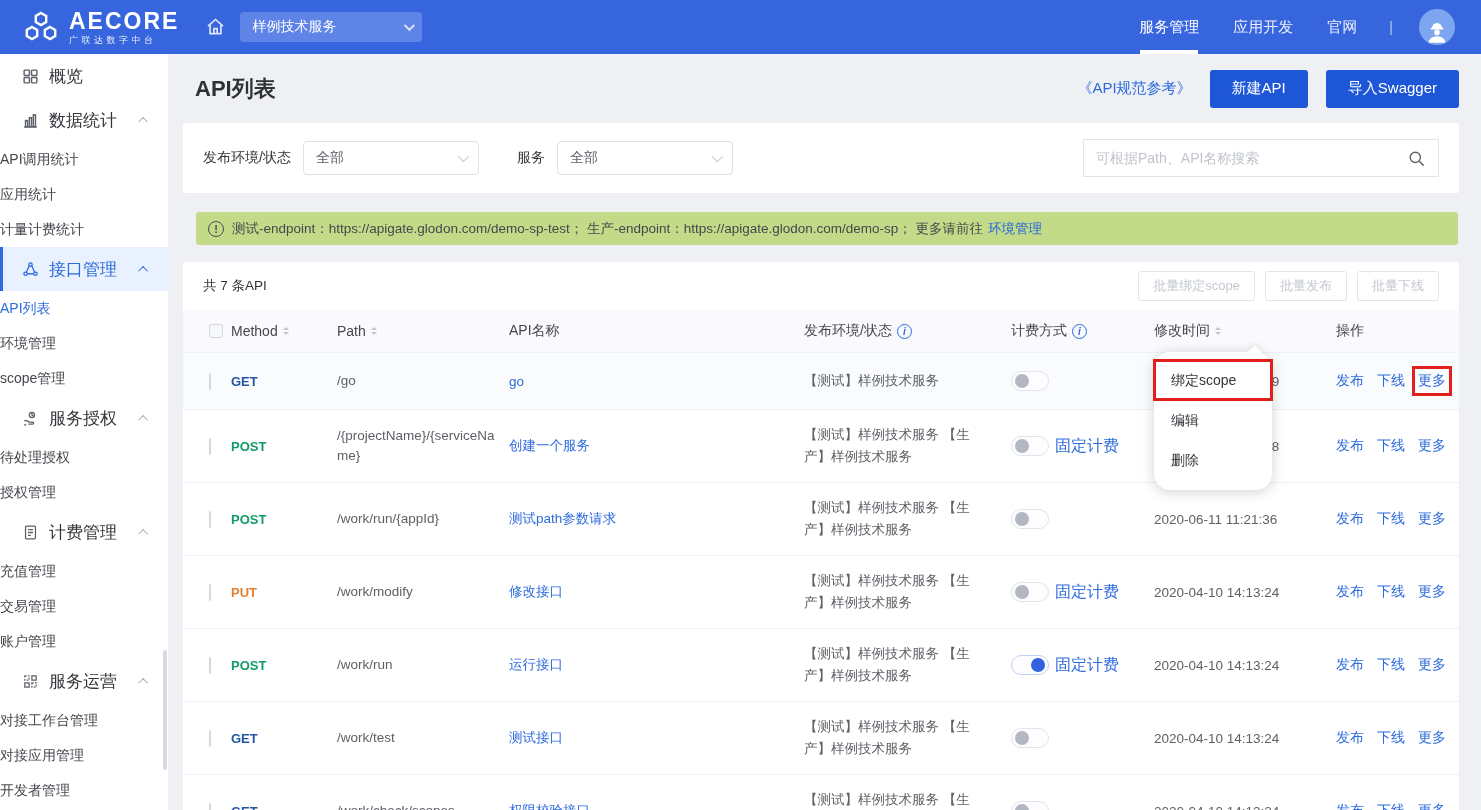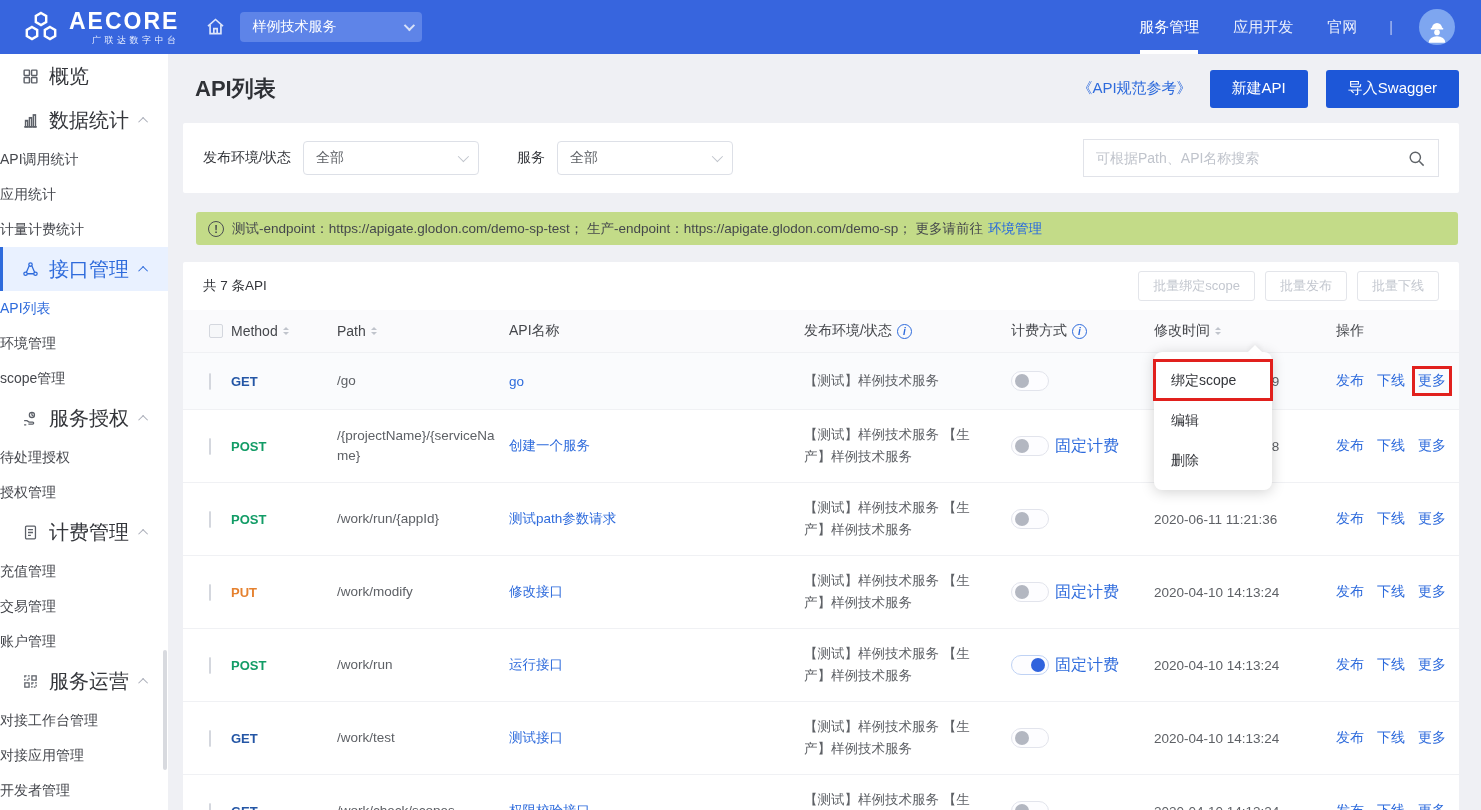--- a/index.html
+++ b/index.html
@@ -3,21 +3,21 @@
 <meta charset="utf-8">
 <style>
   * { margin:0; padding:0; box-sizing:border-box; }
   html,body { width:1481px; height:810px; overflow:hidden;
     font-family:"Liberation Sans","DejaVu Sans",sans-serif; background:#EFF0F4; }
   a { text-decoration:none; cursor:pointer; }
 
   
   .topbar { position:absolute; left:0; top:0; width:1481px; height:54px;
     background:#3765DE; display:flex; align-items:center; padding:0 26px 0 22px; z-index:30; }
-  .logo-wrap { display:flex; align-items:center; gap:9px;text-align:right; }
+  .logo-wrap { display:flex; align-items:center; gap:9px; }
   .logo-text { display:flex; flex-direction:column; line-height:1; }
   .logo-title { color:#fff; font-size:23px; font-weight:bold; letter-spacing:2px; }
   .logo-sub { color:#E8EEFF; font-size:9px; letter-spacing:3.5px; margin-top:3px; }
   .home-ico { margin-left:26px; display:flex; align-items:center; cursor:pointer; }
   .svc-select { margin-left:14px; width:182px; height:30px; background:#5E84E8; border-radius:4px;
     display:flex; align-items:center; padding:0 10px 0 12px; cursor:pointer; }
   .svc-select span.val { color:#fff; font-size:14px; flex:1; }
   .chev-down { width:8px; height:8px; border-right:2px solid #D9E2F8; border-bottom:2px solid #D9E2F8;
     transform:rotate(45deg) translateY(-2px); }
   .top-spacer { flex:1; }
@@ -27,21 +27,21 @@
   .nav-item.active { color:#fff; font-weight:normal; }
   .nav-item.active::after { content:""; position:absolute; left:50%; transform:translateX(-50%);
     bottom:0; width:58px; height:4px; background:#fff; }
   .nav-divider { color:#B9C8F2; font-size:14px; margin:0 26px 0 32px; }
   .avatar { width:36px; height:36px; border-radius:50%; background:#7EA6F0; overflow:hidden;
     display:flex; align-items:flex-end; justify-content:center; cursor:pointer; }
 
   
   .sidebar { position:absolute; left:0; top:54px; width:168px; height:756px; background:#fff; z-index:20; }
   .side-group { height:44px; display:flex; align-items:center; padding-left:22px; gap:10px;
-    font-size:20px; color:#33353A; cursor:pointer; position:relative; }
+    font-size:17px; color:#33353A; cursor:pointer; position:relative; }
   .side-group .g-ico { display:flex; align-items:center; color:#5C6068; }
   .side-group.active { background:#E9F1FF; color:#2E6BDC; }
   .side-group.active .g-ico { color:#2E6BDC; }
   .side-group.active::before { content:""; position:absolute; left:0; top:0; bottom:0; width:3px; background:#2E6BDC; }
   .g-arrow { margin-left:auto; margin-right:20px; width:7px; height:7px;
     border-top:1.5px solid #A9ADB8; border-left:1.5px solid #A9ADB8; transform:rotate(45deg) translateY(2px); }
   .side-group.active .g-arrow { border-color:#2E6BDC; }
   .side-sub { height:35px; line-height:35px; font-size:14px; color:#45474D; cursor:pointer; }
   .side-sub.active { color:#2E6BDC; }
   .side-scroll-thumb { position:absolute; right:1px; top:596px; width:4px; height:120px;
@@ -112,21 +112,21 @@
     position:relative; cursor:pointer; flex:0 0 auto; }
   .toggle .knob { position:absolute; top:2px; left:3px; width:14px; height:14px; border-radius:50%; background:#B3B7C1; }
   .toggle.on { border-color:#BFD2F4; }
   .toggle.on .knob { left:auto; right:3px; background:#3063DD; }
   .bill-label { color:#2E6BDC; font-size:16px; white-space:nowrap; }
   .act-cell { display:flex; align-items:center; gap:13px; }
   .act-link { color:#2E6BDC; font-size:14px; white-space:nowrap; }
   .red-ring { outline:3px solid #E1201D; outline-offset:3px; }
 
   
-  .popover { position:absolute; left:1154px; top:352px; width:118px; background:#fff; border-radius:8px;
+  .popover { position:absolute; left:1154px; top:352px; width:118px; background:#fff; border-radius:16px;
     box-shadow:0 2px 14px rgba(0,0,0,0.18); z-index:25; padding:8px 0 10px; }
   .popover::before { content:""; position:absolute; top:-5px; left:96px; width:10px; height:10px;
     background:#fff; transform:rotate(45deg); box-shadow:-2px -2px 5px rgba(0,0,0,0.06); }
   .pop-item { height:40px; line-height:40px; padding-left:17px; font-size:14px; color:#33353A; cursor:pointer; }
   .pop-item.highlight { outline:3px solid #E1201D; outline-offset:-2px; }
 </style>
 </head>
 <body>
 
 <div class="topbar">

